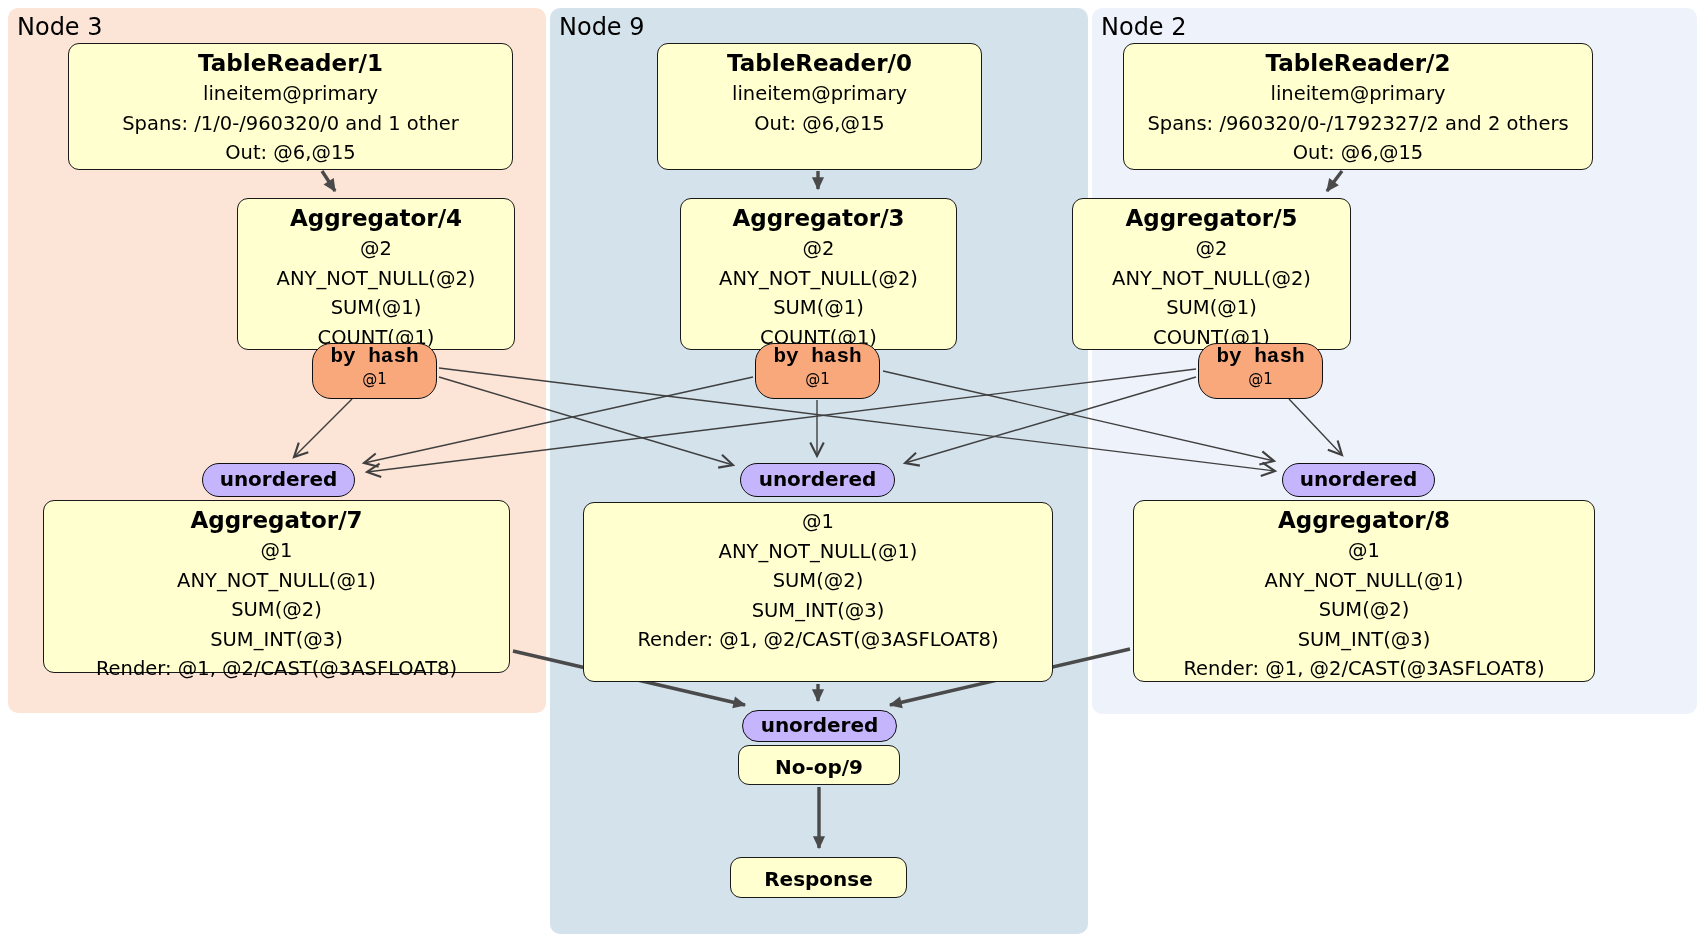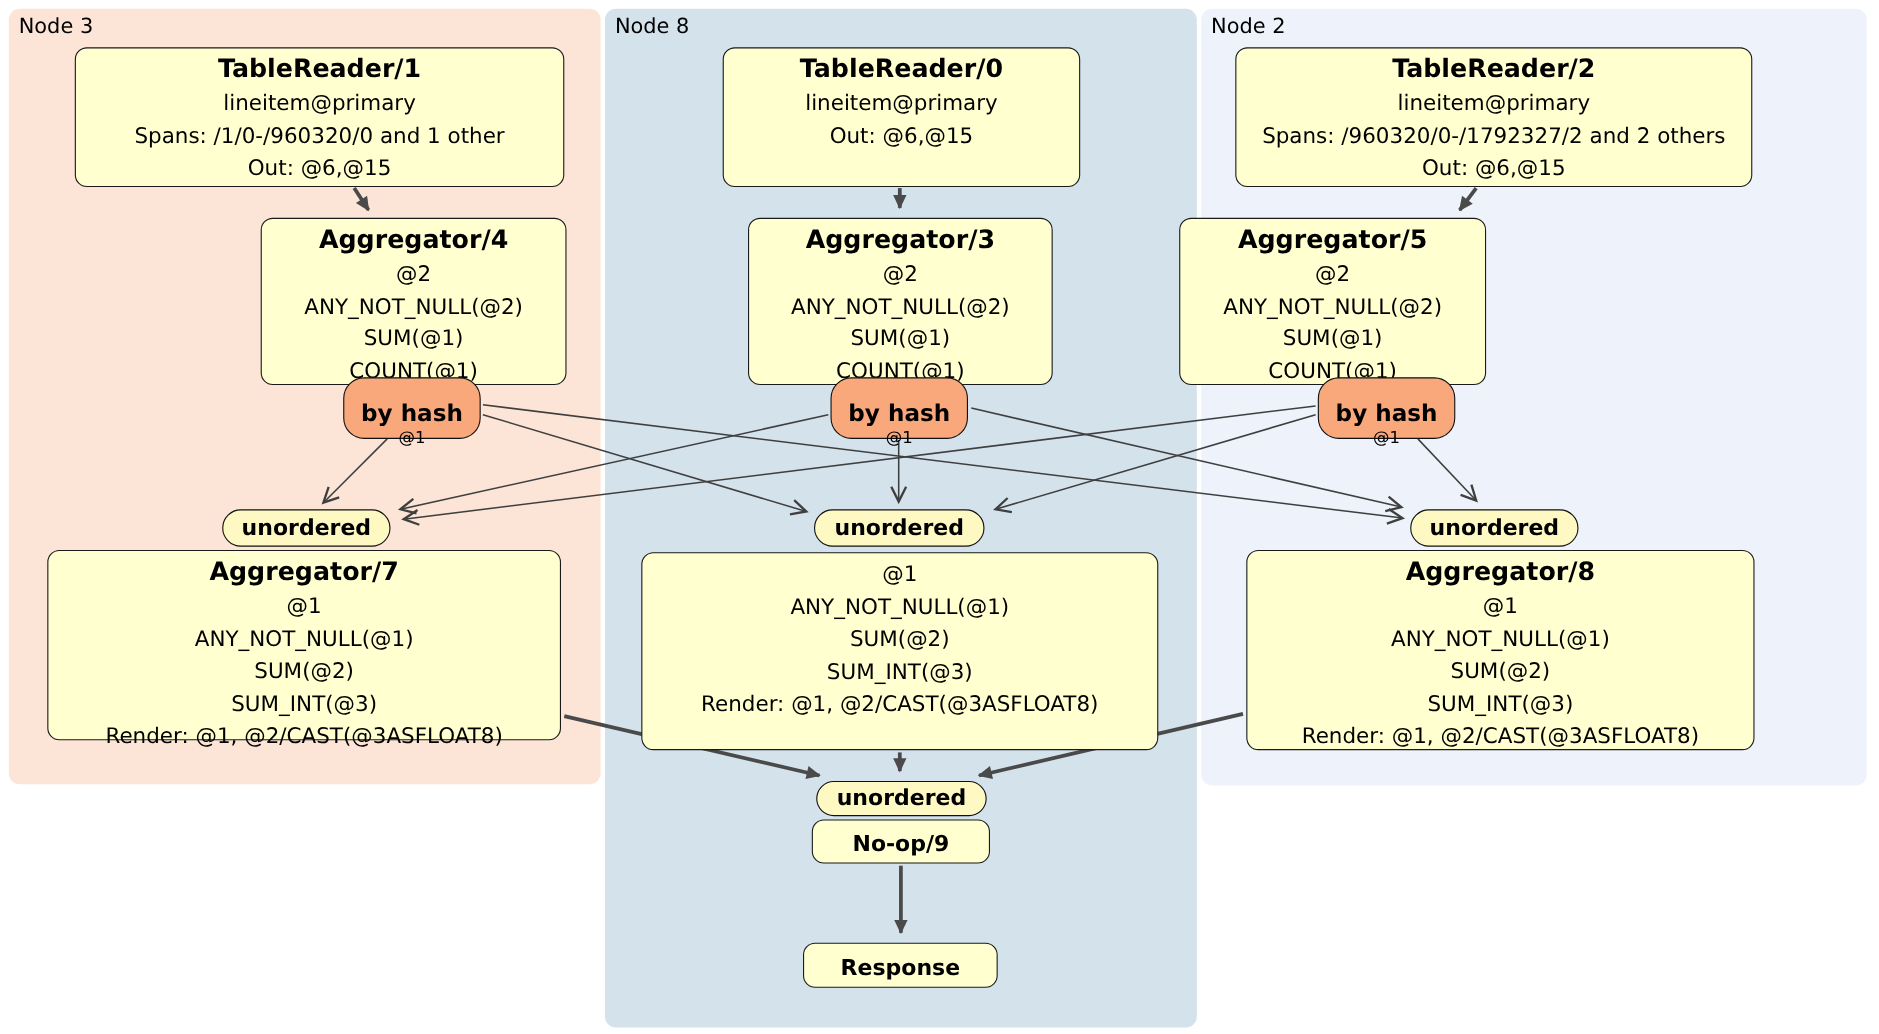--- a/index.html
+++ b/index.html
@@ -6,58 +6,58 @@
   #canvas {
     position:relative; width:1708px; height:940px; overflow:hidden;
     background:#ffffff;
     font-family:"DejaVu Sans","Liberation Sans",sans-serif;
     color:#000;
   }
   .region { position:absolute; border-radius:10px; }
   #region-node3 { left:8px;   top:8px; width:538px; height:705px; background:#fce4d6; }
   #region-node1 { left:550px; top:8px; width:538px; height:926px; background:#d4e2ec; }
   #region-node2 { left:1092px;top:8px; width:605px; height:706px; background:#eef2fb; }
-  .region-label { position:absolute; left:9px; top:5px; font-size:19px; }
+  .region-label { position:absolute; left:9px; top:5px; font-size:24px; }
 
   svg.edges { position:absolute; left:0; top:0; z-index:1; pointer-events:none; }
   .region { z-index:0; }
 
   .pnode {
     position:absolute; z-index:2; box-sizing:border-box;
     background:#ffffcf; border:1.7px solid #1a1a1a; border-radius:11px;
     text-align:center; font-size:19.5px; line-height:29.5px;
     padding-top:4px; white-space:nowrap;
   }
   .pnode .title { font-weight:bold; font-size:23px; line-height:31px; }
 
   .pill {
     position:absolute; z-index:3; box-sizing:border-box;
     border:1.9px solid #101010; text-align:center; white-space:nowrap;
   }
   .hash { background:#f9a87c; border-radius:19px; }
-  .hash .hash-label { font-weight:bold; font-size:21px; line-height:26px; padding-top:19px; }
+  .hash .hash-label { font-weight:bold; font-size:21px; line-height:26px; padding-top:0;font-family:Liberation Mono, monospace; }
   .hash .hash-sub { font-size:15px; line-height:18px; }
-  .sync { background:#fef9c3; border-radius:17px; font-weight:bold; font-size:20px; }
+  .sync { background:#c4b5fd; border-radius:17px; font-weight:bold; font-size:20px; }
   #sync-node3, #sync-node1, #sync-node2 { line-height:30px; }
   #sync-final { line-height:28px; }
 
   .single { font-weight:bold; font-size:20px; }
   #node-noop     { line-height:34px; }
   #node-response { line-height:35px; }
 </style>
 </head>
 <body>
 
 <div id="canvas">
 
   <div class="region" id="region-node3">
     <div class="region-label">Node 3</div>
   </div>
   <div class="region" id="region-node1">
-    <div class="region-label">Node 8</div>
+    <div class="region-label">Node 9</div>
   </div>
   <div class="region" id="region-node2">
     <div class="region-label">Node 2</div>
   </div>
 
   <svg class="edges" width="1708" height="940" viewBox="0 0 1708 940">
     <defs>
       <marker id="arrow-thin" markerUnits="userSpaceOnUse" markerWidth="22" markerHeight="18" viewBox="-11 -6 12 12" refX="0" refY="0" orient="auto">
         <path d="M-9,-4.5 L0,0 L-9,4.5" fill="none" stroke="#3f3f3f" stroke-width="1.4"></path>
       </marker>

